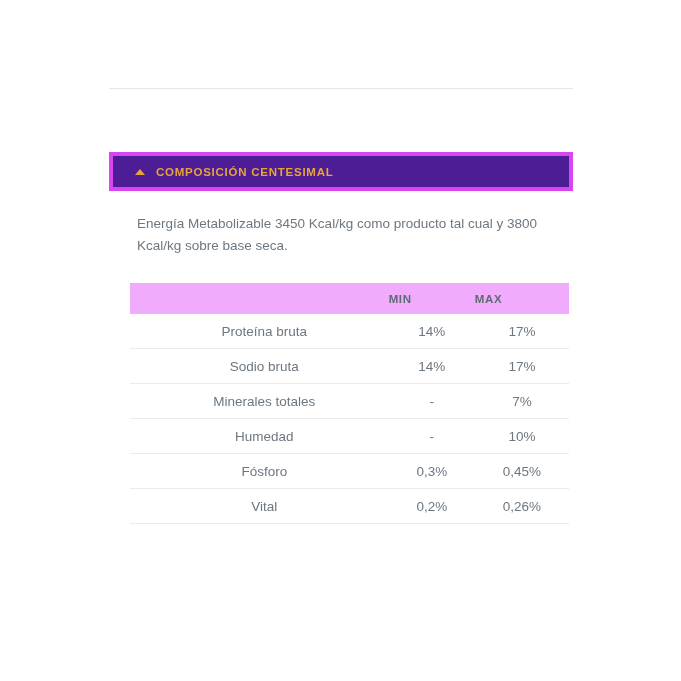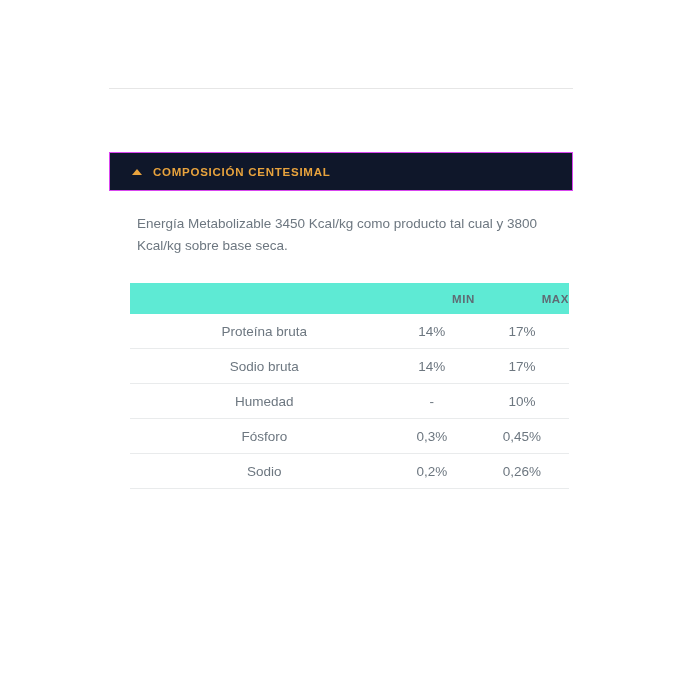--- a/index.html
+++ b/index.html
@@ -37,22 +37,22 @@
   }
   .brand-logo {
     display: block;
   }
   .accordion {
     position: absolute;
     left: 109px;
     top: 152px;
     width: 464px;
     height: 39px;
-    background: #0f172a;
-    border: 1px solid #d946ef;
+    background: #4c1d95;
+    border: 4px solid #d946ef;
     box-sizing: border-box;
     display: flex;
     align-items: center;
   }
   .accordion-arrow {
     width: 0;
     height: 0;
     margin-left: 22px;
     margin-right: 11px;
     border-left: 5px solid transparent;
@@ -76,27 +76,27 @@
   }
   .table {
     position: absolute;
     left: 130px;
     top: 283px;
     width: 439px;
     border-collapse: collapse;
     font-size: 13px;
   }
   .table thead th {
-    background: #5eead4;
+    background: #f0abfc;
     height: 31px;
     font-weight: bold;
     font-size: 11.5px;
     letter-spacing: 0.6px;
     color: #5f6b74;
-    text-align: right;
+    text-align: left;
     padding: 0;
     border: none;
   }
   .table thead th.c0 { padding-left: 10px; width: 255px; }
   .table thead th.c1 { width: 88px; }
   .table thead th.c2 { width: 96px; }
   .table tbody td {
     height: 34px;
     padding: 0;
     border-bottom: 1px solid #e9ebec;
@@ -136,30 +136,35 @@
         <td class="c0">Proteína bruta</td>
         <td class="c1">14%</td>
         <td class="c2">17%</td>
       </tr>
       <tr>
         <td class="c0">Sodio bruta</td>
         <td class="c1">14%</td>
         <td class="c2">17%</td>
       </tr>
       <tr>
+        <td class="c0">Minerales totales</td>
+        <td class="c1">-</td>
+        <td class="c2">7%</td>
+      </tr>
+      <tr>
         <td class="c0">Humedad</td>
         <td class="c1">-</td>
         <td class="c2">10%</td>
       </tr>
       <tr>
         <td class="c0">Fósforo</td>
         <td class="c1">0,3%</td>
         <td class="c2">0,45%</td>
       </tr>
       <tr>
-        <td class="c0">Sodio</td>
+        <td class="c0">Vital</td>
         <td class="c1">0,2%</td>
         <td class="c2">0,26%</td>
       </tr>
     </tbody>
   </table>
 
 </div>
 
 </body></html>

